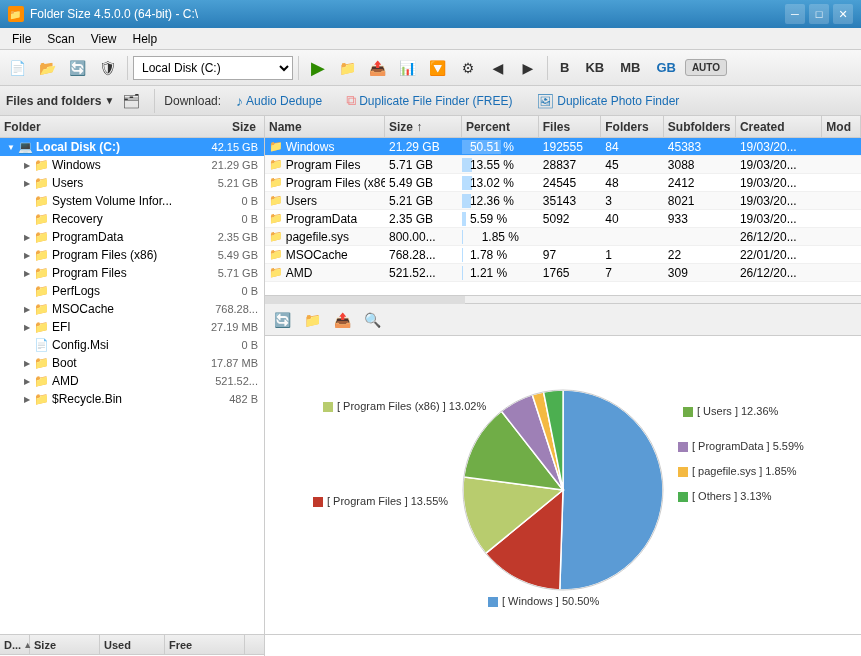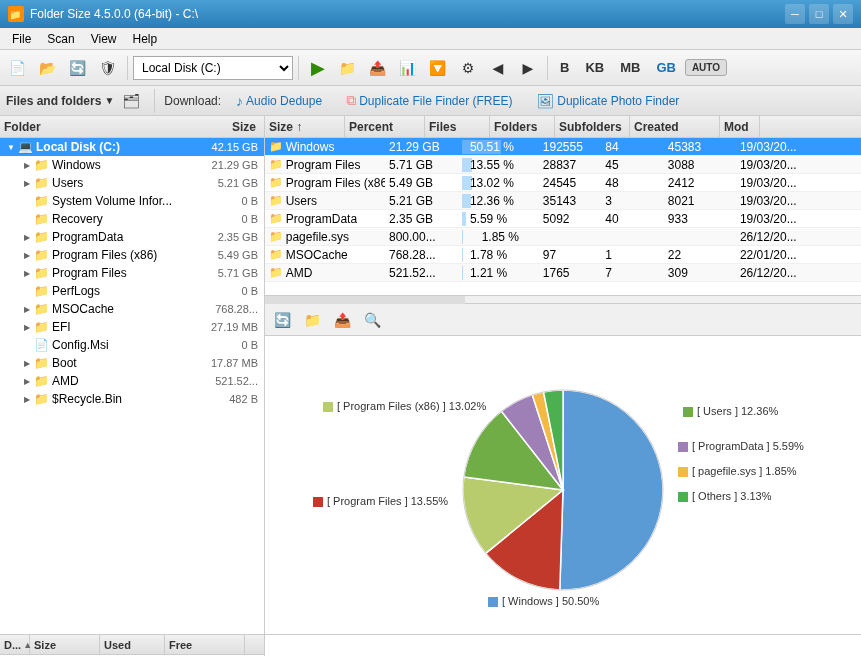--- a/index.html
+++ b/index.html
@@ -294,20 +294,21 @@
           <span class="item-label">$Recycle.Bin</span>
           <span class="item-size item-size-normal">482 B</span>
         </div>
       </div>
   </div>
 
   <div id="right-panel">
 
     <div id="file-list-area">
       <div id="file-list-header">
+        <div class="fl-col fl-col-name">Name</div>
         <div class="fl-col fl-col-size">Size ↑</div>
         <div class="fl-col fl-col-pct">Percent</div>
         <div class="fl-col fl-col-files">Files</div>
         <div class="fl-col fl-col-folders">Folders</div>
         <div class="fl-col fl-col-subfolders">Subfolders</div>
         <div class="fl-col fl-col-created">Created</div>
         <div class="fl-col fl-col-mod">Mod</div>
       </div>
       <div id="file-rows-container">
       <div class="file-row selected">

